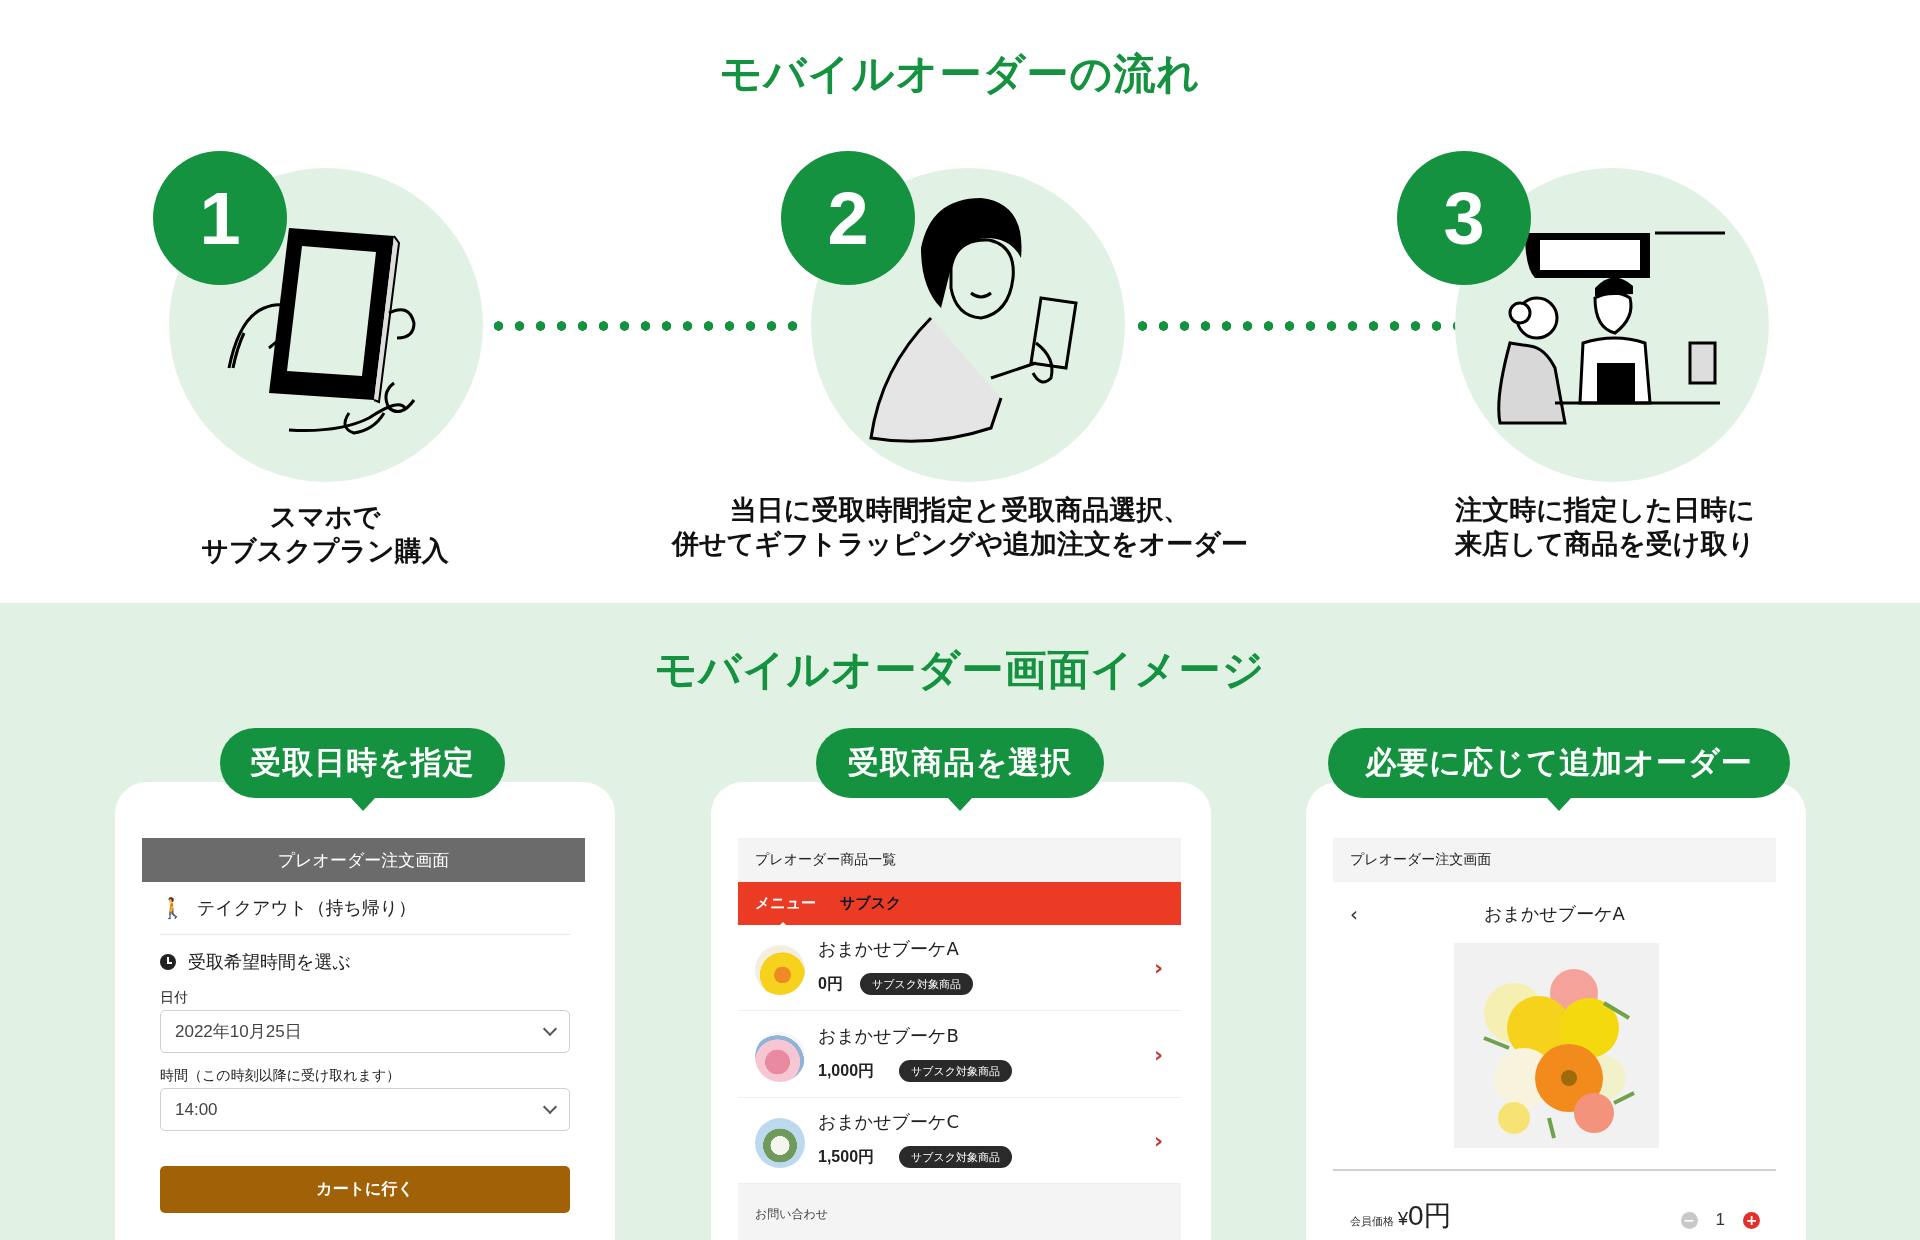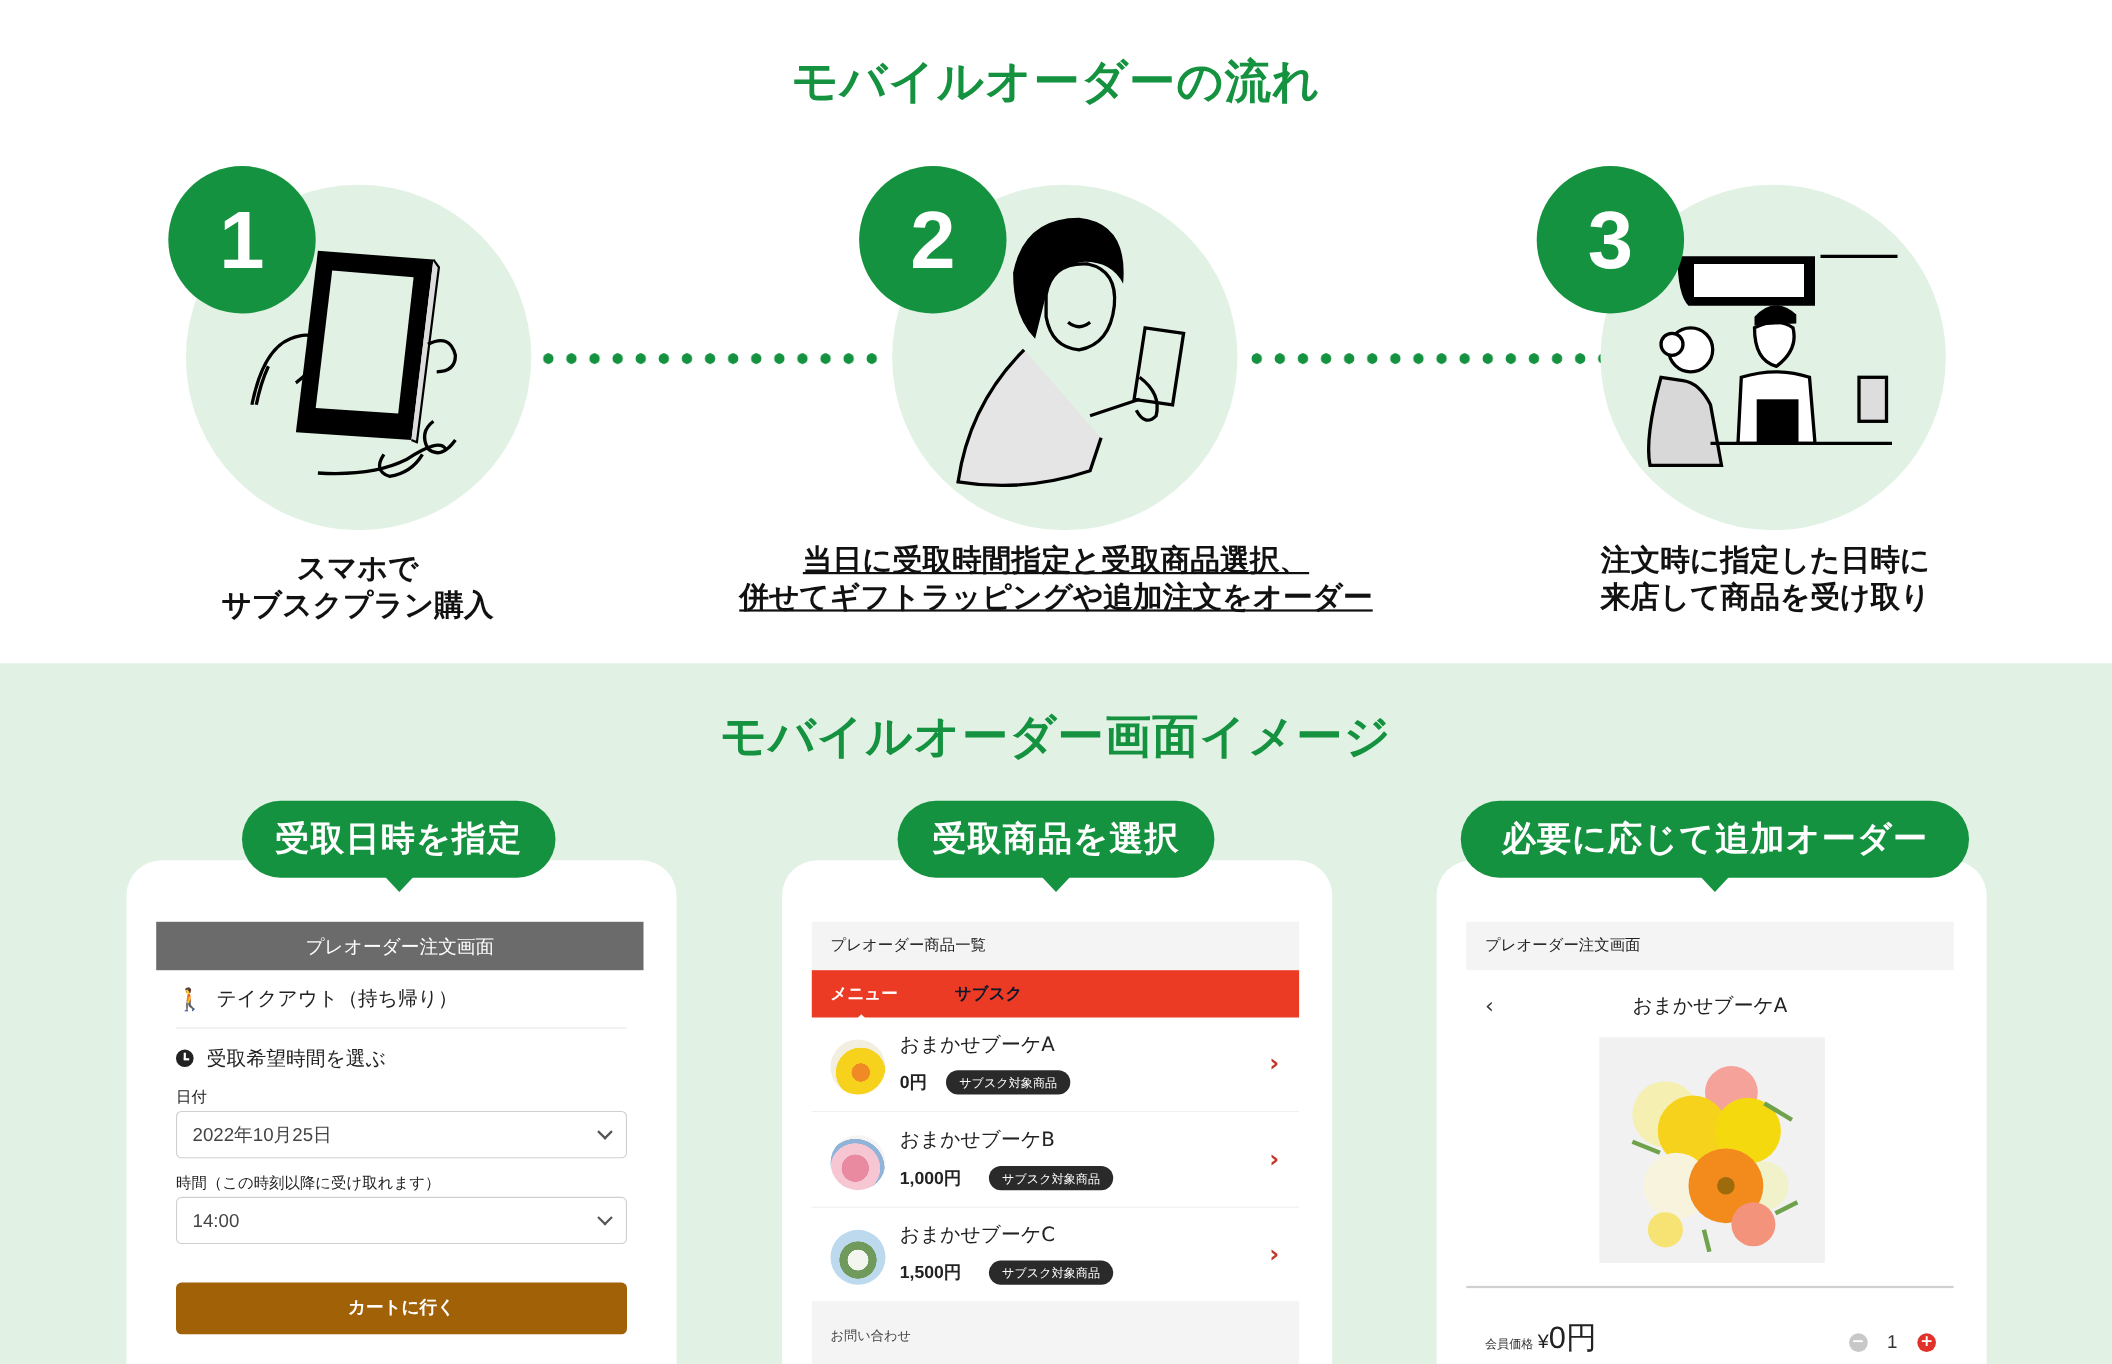--- a/index.html
+++ b/index.html
@@ -54,21 +54,21 @@
     display: flex; align-items: center; justify-content: space-between; padding: 0 14px; font-size: 17px; color: #444;
     font-family: "Liberation Sans", sans-serif; }
   .chev { width: 10px; height: 10px; border-right: 2px solid #555; border-bottom: 2px solid #555; transform: rotate(45deg); margin-top: -6px; }
   .p1-button { position: absolute; left: 45px; top: 384px; width: 410px; height: 47px; background: #a16207; border-radius: 5px;
     color: #fff; font-weight: 700; font-size: 16px; display: flex; align-items: center; justify-content: center; }
 
   
   .p2-header { position: absolute; left: 27px; top: 56px; width: 443px; height: 44px; background: #f4f4f4;
     font-size: 14px; color: #222; display: flex; align-items: center; padding-left: 17px; }
   .p2-tabs { position: absolute; left: 27px; top: 100px; width: 443px; height: 43px; background: #ec3b24;
-    display: flex; align-items: center; padding-left: 17px; gap: 52px; font-size: 15px; font-weight: 700; }
+    display: flex; align-items: center; padding-left: 17px; gap: 24px; font-size: 15px; font-weight: 700; }
   .p2-tab-active { color: #fff; position: relative; }
   .p2-tab-active::after { content: ""; position: absolute; left: 22px; bottom: -15px; border-left: 6px solid transparent;
     border-right: 6px solid transparent; border-bottom: 6px solid #fff; }
   .p2-tab { color: #0f172a; }
   .p2-item { position: absolute; left: 27px; width: 443px; height: 86px; border-bottom: 1px solid #efefef; }
   .thumb { position: absolute; left: 17px; top: 20px; width: 50px; height: 50px; border-radius: 50%; }
   .p2-name { position: absolute; left: 80px; top: 12px; font-size: 18px; color: #222; }
   .p2-price { position: absolute; left: 80px; top: 49px; font-size: 16px; font-weight: 700; color: #222; font-family: "Liberation Sans", sans-serif; }
   .badge { position: absolute; top: 48px; height: 22px; padding: 0 12px; border-radius: 11px; background: #2a2a2a; color: #fff;
     font-size: 11px; display: flex; align-items: center; }
@@ -123,21 +123,21 @@
     <path d="M110 80 Q120 30 170 30 Q215 35 210 90 Q200 70 175 70 Q150 72 140 100 L130 140 Q110 120 110 80 Z" fill="#000"></path>
     <path d="M140 100 Q145 70 178 72 Q205 78 202 110 Q198 145 170 150 Q145 148 140 120 Z" fill="#e1f2e4" stroke="#000" stroke-width="3"></path>
     <path d="M160 125 Q170 133 180 125" fill="none" stroke="#000" stroke-width="3"></path>
     <path d="M120 150 Q70 200 60 270 Q120 280 180 260 L190 230" fill="#e5e5e5" stroke="#000" stroke-width="3"></path>
     <path d="M230 130 L265 135 L255 200 L220 195 Z" fill="#e1f2e4" stroke="#000" stroke-width="3"></path>
     <path d="M180 210 Q210 200 225 195" fill="none" stroke="#000" stroke-width="3"></path>
     <path d="M225 175 Q245 190 240 210 Q230 220 222 205" fill="none" stroke="#000" stroke-width="3"></path>
   </svg>
 </div>
 <div class="step-badge" style="left:781px;top:151px;">2</div>
-<div class="step-caption" style="left:560px;width:800px;top:493px;text-decoration:underline;">
+<div class="step-caption" style="left:560px;width:800px;top:493px;">
   <div>当日に受取時間指定と受取商品選択、</div>
   <div>併せてギフトラッピングや追加注文をオーダー</div>
 </div>
 
 <div class="step-circle" style="left:1455px;top:168px;">
   <svg width="314" height="314" viewBox="0 0 314 314">
     <path d="M70 65 L195 65 L195 110 L80 110 Q70 100 70 65 Z" fill="#000"></path>
     <rect x="85" y="72" width="100" height="30" fill="#fff"></rect>
     <line x1="200" y1="65" x2="270" y2="65" stroke="#000" stroke-width="3"></line>
     <circle cx="82" cy="150" r="20" fill="#fff" stroke="#000" stroke-width="3"></circle>

